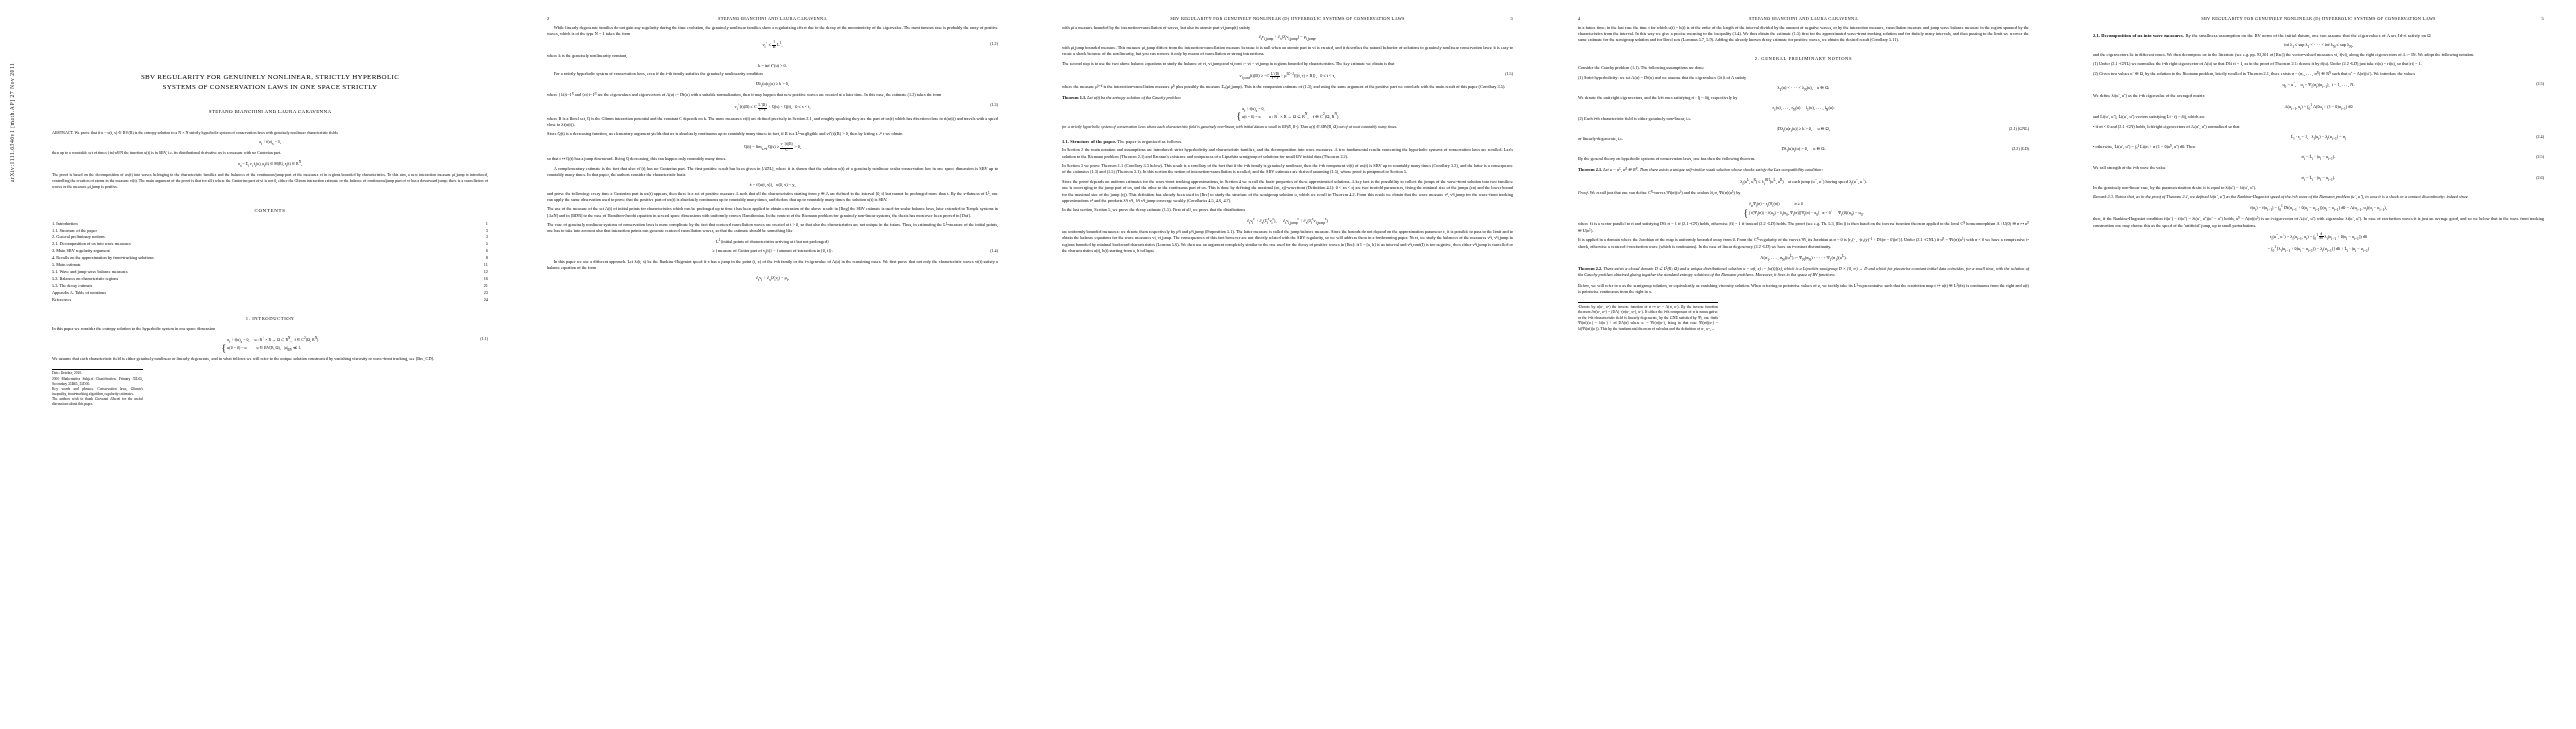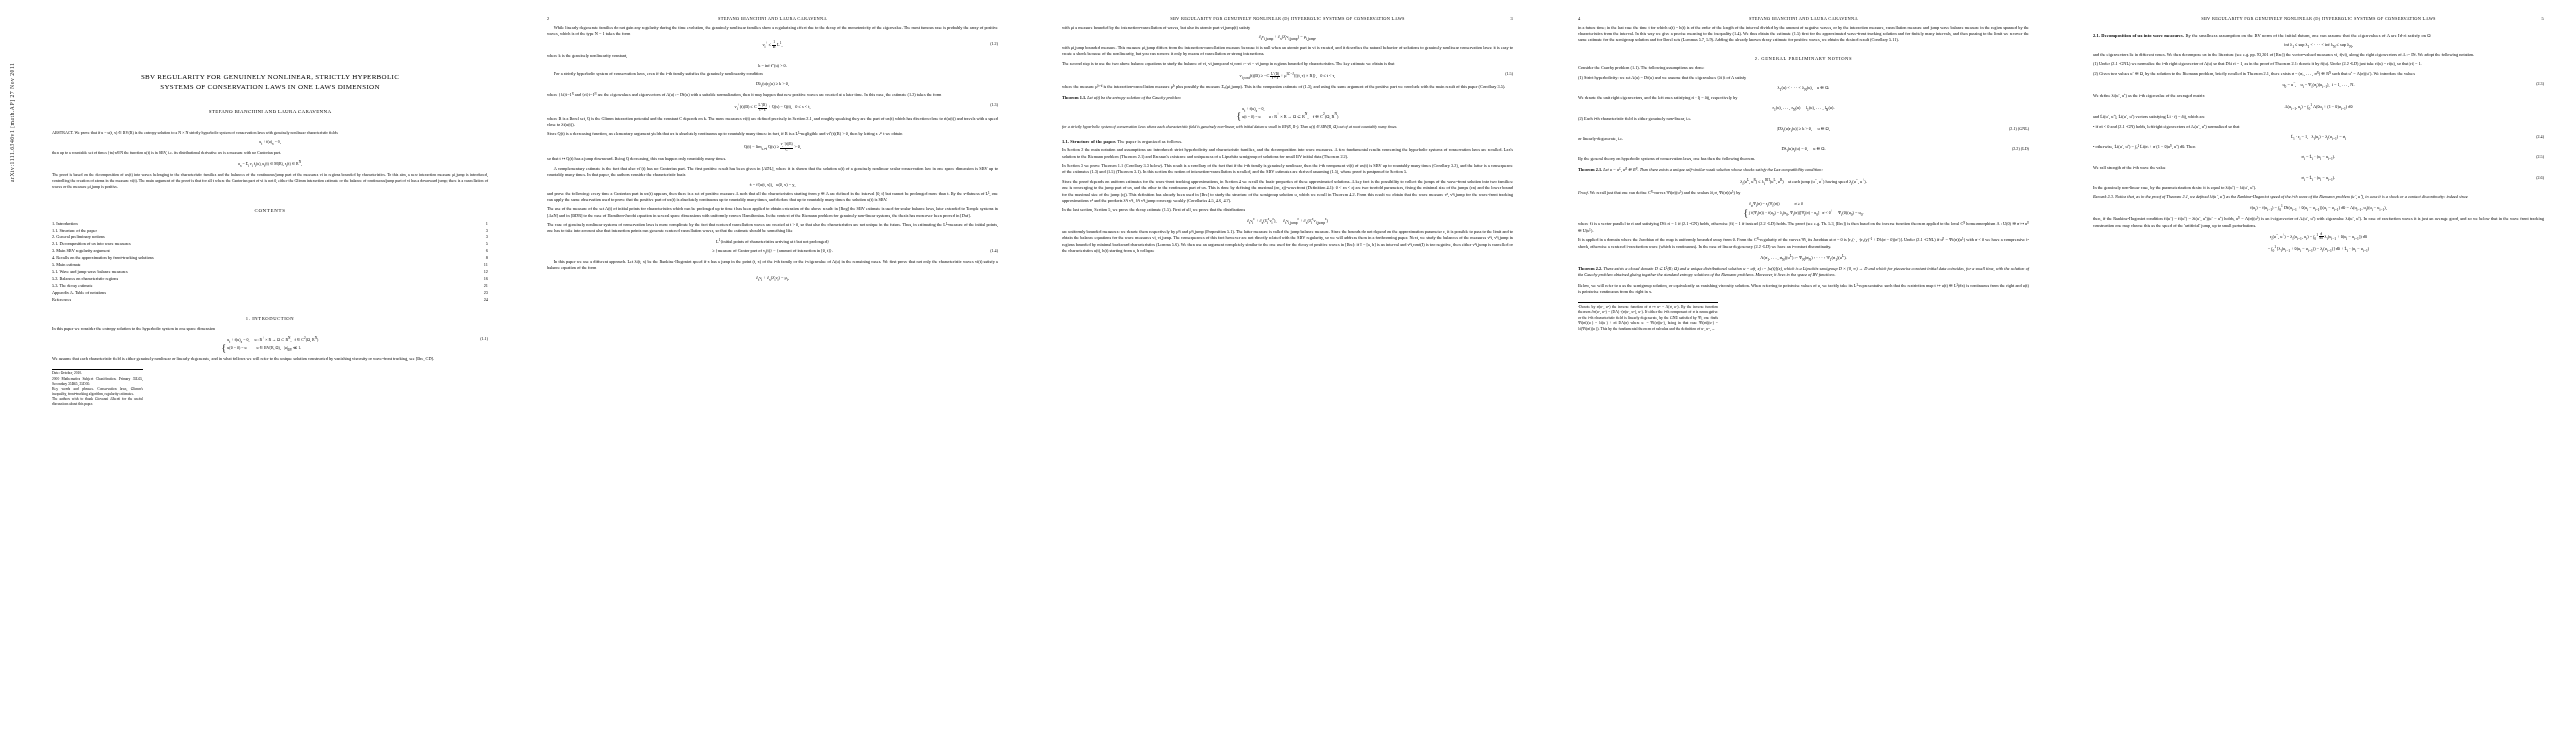--- a/index.html
+++ b/index.html
@@ -55,21 +55,21 @@
   <div class="vline" style="left:515px"></div>
   <div class="vline" style="left:1030px"></div>
   <div class="vline" style="left:1546px"></div>
   <div class="vline" style="left:2061px"></div>
 
   <div class="page p1">
     <div class="arx">arXiv:1111.6346v1  [math.AP]  27 Nov 2011</div>
 
     <div class="title">
       <div>SBV REGULARITY FOR GENUINELY NONLINEAR, STRICTLY HYPERBOLIC</div>
-      <div>SYSTEMS OF CONSERVATION LAWS IN ONE LAWS DIMENSION</div>
+      <div>SYSTEMS OF CONSERVATION LAWS IN ONE SPACE STRICTLY</div>
     </div>
 
     <div class="authors">STEFANO BIANCHINI AND LAURA CARAVENNA</div>
 
     <div class="abs">
       <span>ABSTRACT. We prove that if u = u(t, x) ∈ BV(R) is the entropy solution to a N × N strictly hyperbolic system of conservation laws with genuinely nonlinear characteristic fields</span>
       <div class="eq" style="font-size:3.9px;">u<sub>t</sub> + f(u)<sub>x</sub> = 0,</div>
       <span>then up to a countable set of times {tn}n∈N the function u(t) is in SBV, i.e. its distributional derivative ux is a measure with no Cantorian part.</span>
       <div class="eq" style="font-size:3.9px;">u<sub>x</sub> = Σ<sub>i</sub> v<sub>i</sub> r̄<sub>i</sub>(u),  u<sub>t</sub>(t) ∈ M(R), r<sub>i</sub>(t) ∈ R<sup>N</sup>,</div>
       <span>The proof is based on the decomposition of ux(t) into waves belonging to the characteristic families</span>

